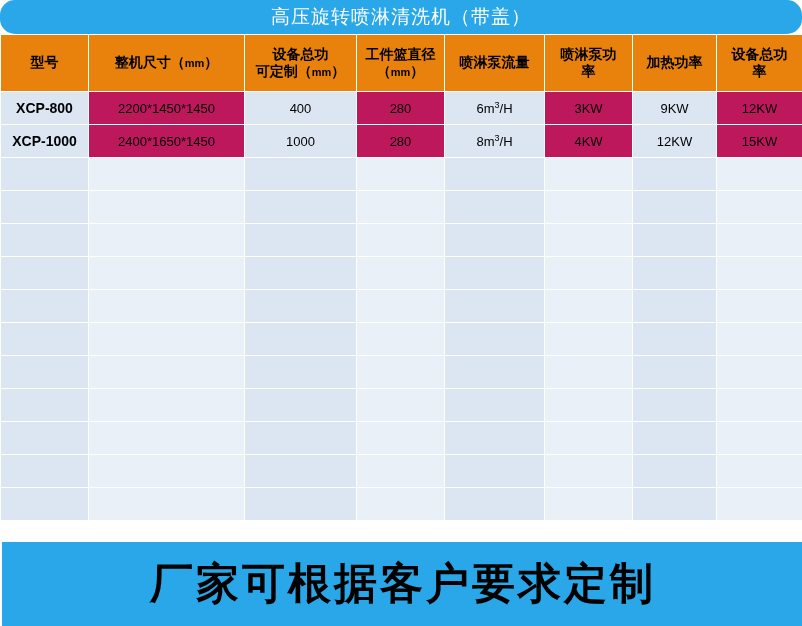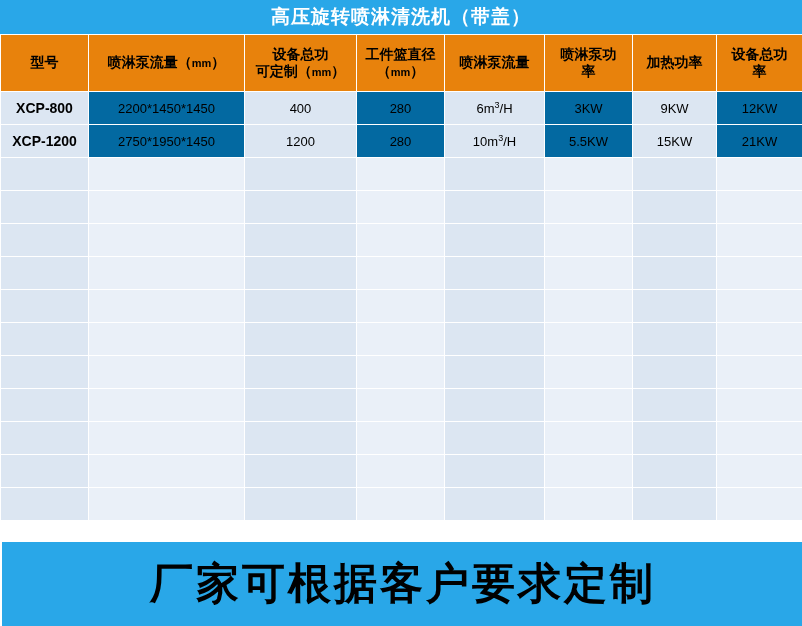--- a/index.html
+++ b/index.html
@@ -16,25 +16,26 @@
   .sheet {
     width: 802px;
     height: 626px;
     position: relative;
   }
   .title-bar {
     height: 34px;
     background: #29a7e8;
     color: #ffffff;
     font-size: 19px;
-    font-weight: bold;
+    font-weight: normal;
     display: flex;
     align-items: center;
     justify-content: center;
     letter-spacing: 1px;
+    border-radius: 15px;
   }
   table.grid {
     border-collapse: collapse;
     width: 802px;
     table-layout: fixed;
   }
   table.grid td {
     border: 1px solid #ffffff;
     text-align: center;
     vertical-align: middle;
@@ -55,21 +56,21 @@
   }
   tr.header-row td .unit {
     font-size: 11px;
   }
   tr.data-row td {
     height: 32px;
     background: #dce6f2;
     margin-top: 44px;
   }
   tr.data-row td.alt {
-    background: #0369a1;
+    background: #be185d;
   }
   tr.data-row td.model {
     font-weight: bold;
     font-size: 14px;
   }
   tr.blank-row td {
     height: 32px;
     background: #dce6f2;
   }
   tr.blank-row td.alt {
@@ -118,21 +119,21 @@
       <col style="width:88px">
       <col style="width:84px">
       <col style="width:86px">
     </colgroup>
     <tbody>
       <tr class="header-row">
         <td>
           <span>型号</span>
         </td>
         <td>
-          <span>喷淋泵流量（</span><span class="unit">mm</span><span>）</span>
+          <span>整机尺寸（</span><span class="unit">mm</span><span>）</span>
         </td>
         <td>
           <span>设备总功</span><br>
           <span>可定制（</span><span class="unit">mm</span><span>）</span>
         </td>
         <td>
           <span>工件篮直径</span><br>
           <span>（</span><span class="unit">mm</span><span>）</span>
         </td>
         <td>
@@ -155,31 +156,31 @@
         <td class="model">XCP-800</td>
         <td class="alt">2200*1450*1450</td>
         <td>400</td>
         <td class="alt">280</td>
         <td><span>6</span><span>m</span><span class="sup">3</span><span>/H</span></td>
         <td class="alt">3KW</td>
         <td>9KW</td>
         <td class="alt">12KW</td>
       </tr>
 
-
       <tr class="data-row">
-        <td class="model">XCP-1200</td>
-        <td class="alt">2750*1950*1450</td>
-        <td>1200</td>
+        <td class="model">XCP-1000</td>
+        <td class="alt">2400*1650*1450</td>
+        <td>1000</td>
         <td class="alt">280</td>
-        <td><span>10</span><span>m</span><span class="sup">3</span><span>/H</span></td>
-        <td class="alt">5.5KW</td>
-        <td>15KW</td>
-        <td class="alt">21KW</td>
+        <td><span>8</span><span>m</span><span class="sup">3</span><span>/H</span></td>
+        <td class="alt">4KW</td>
+        <td>12KW</td>
+        <td class="alt">15KW</td>
       </tr>
+
 
       <tr class="blank-row">
           <td></td>
           <td class="alt"></td>
           <td></td>
           <td class="alt"></td>
           <td></td>
           <td class="alt"></td>
           <td></td>
           <td class="alt"></td>

